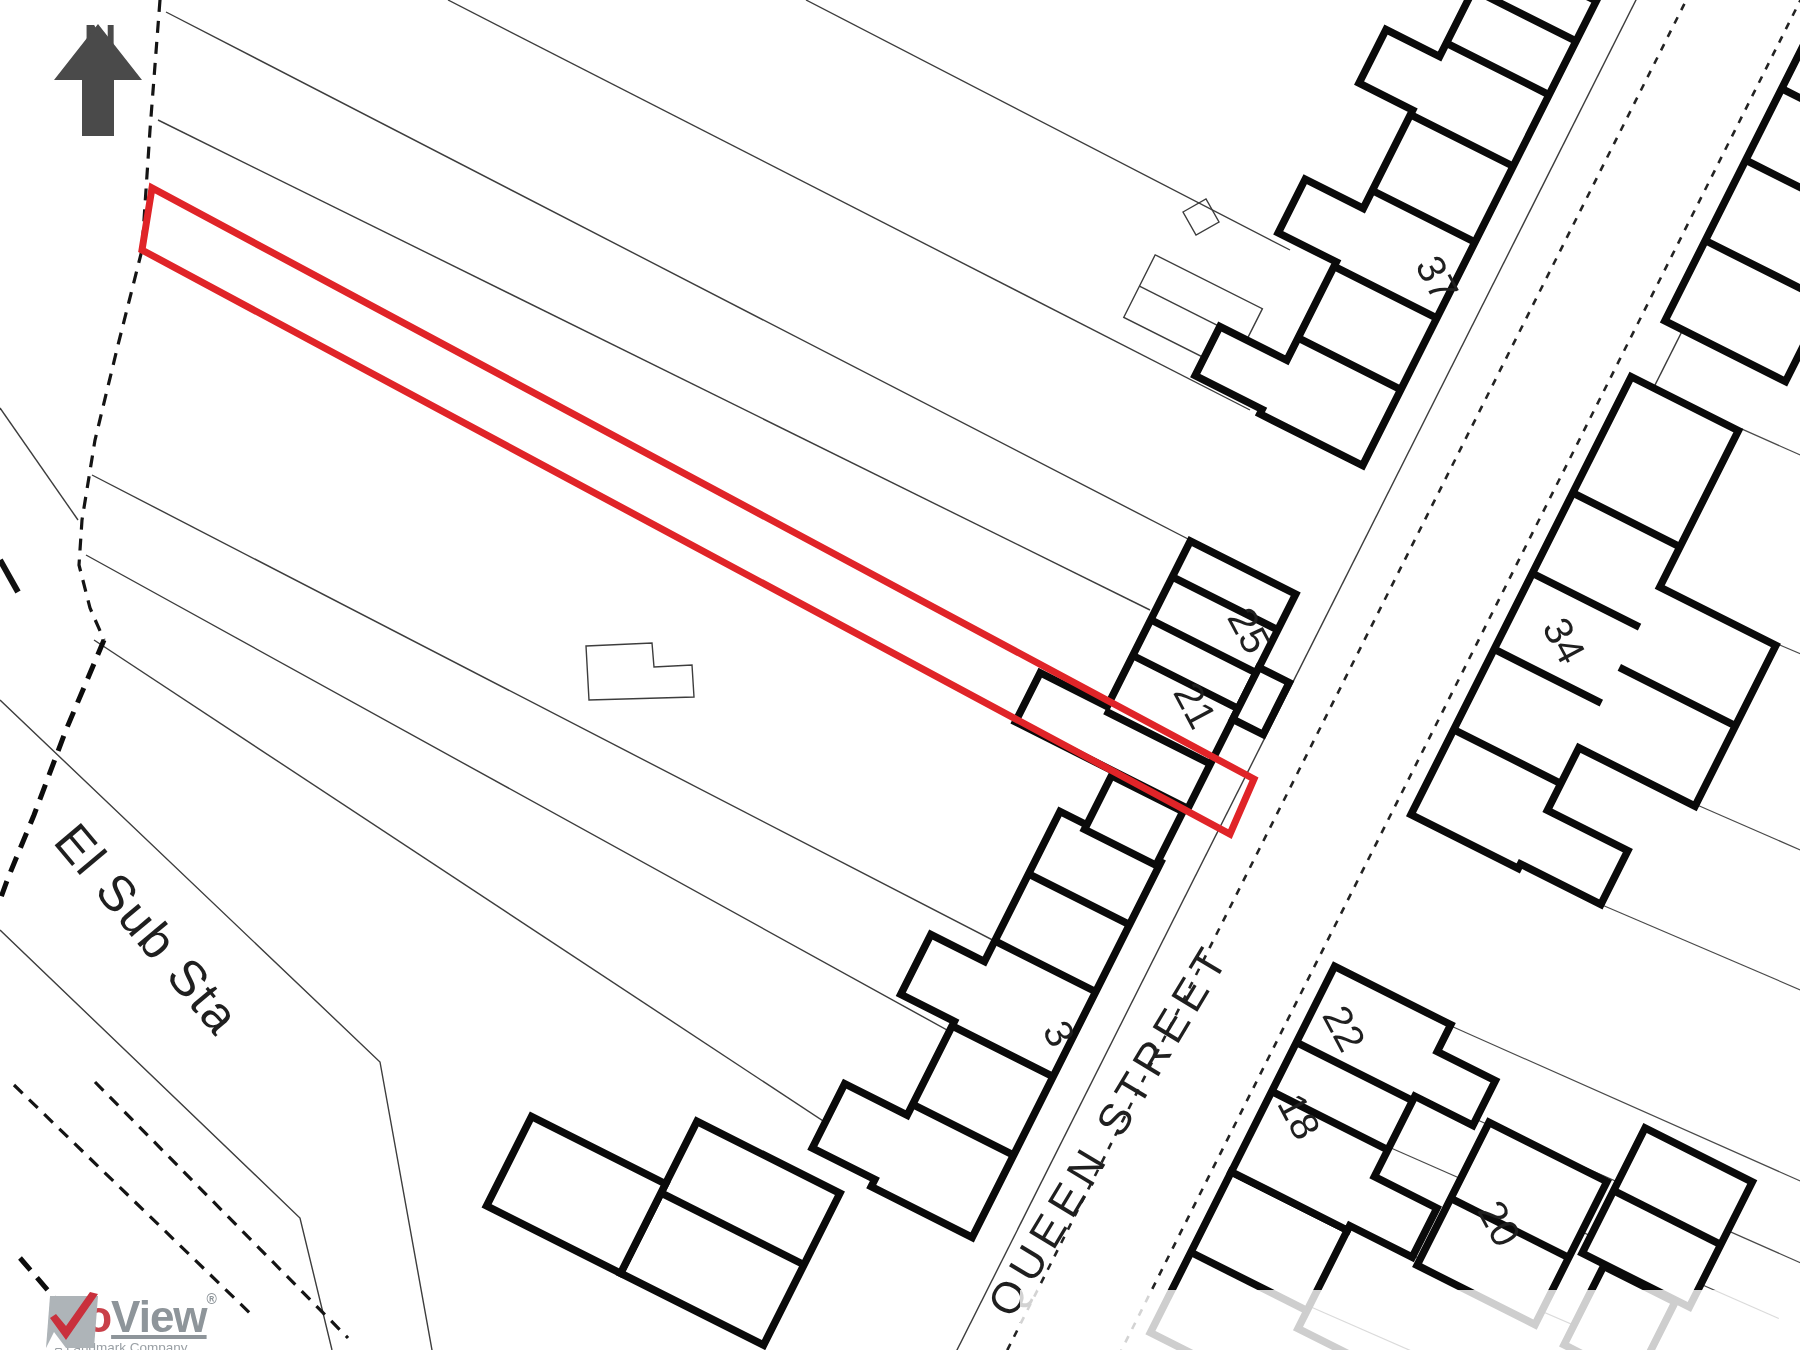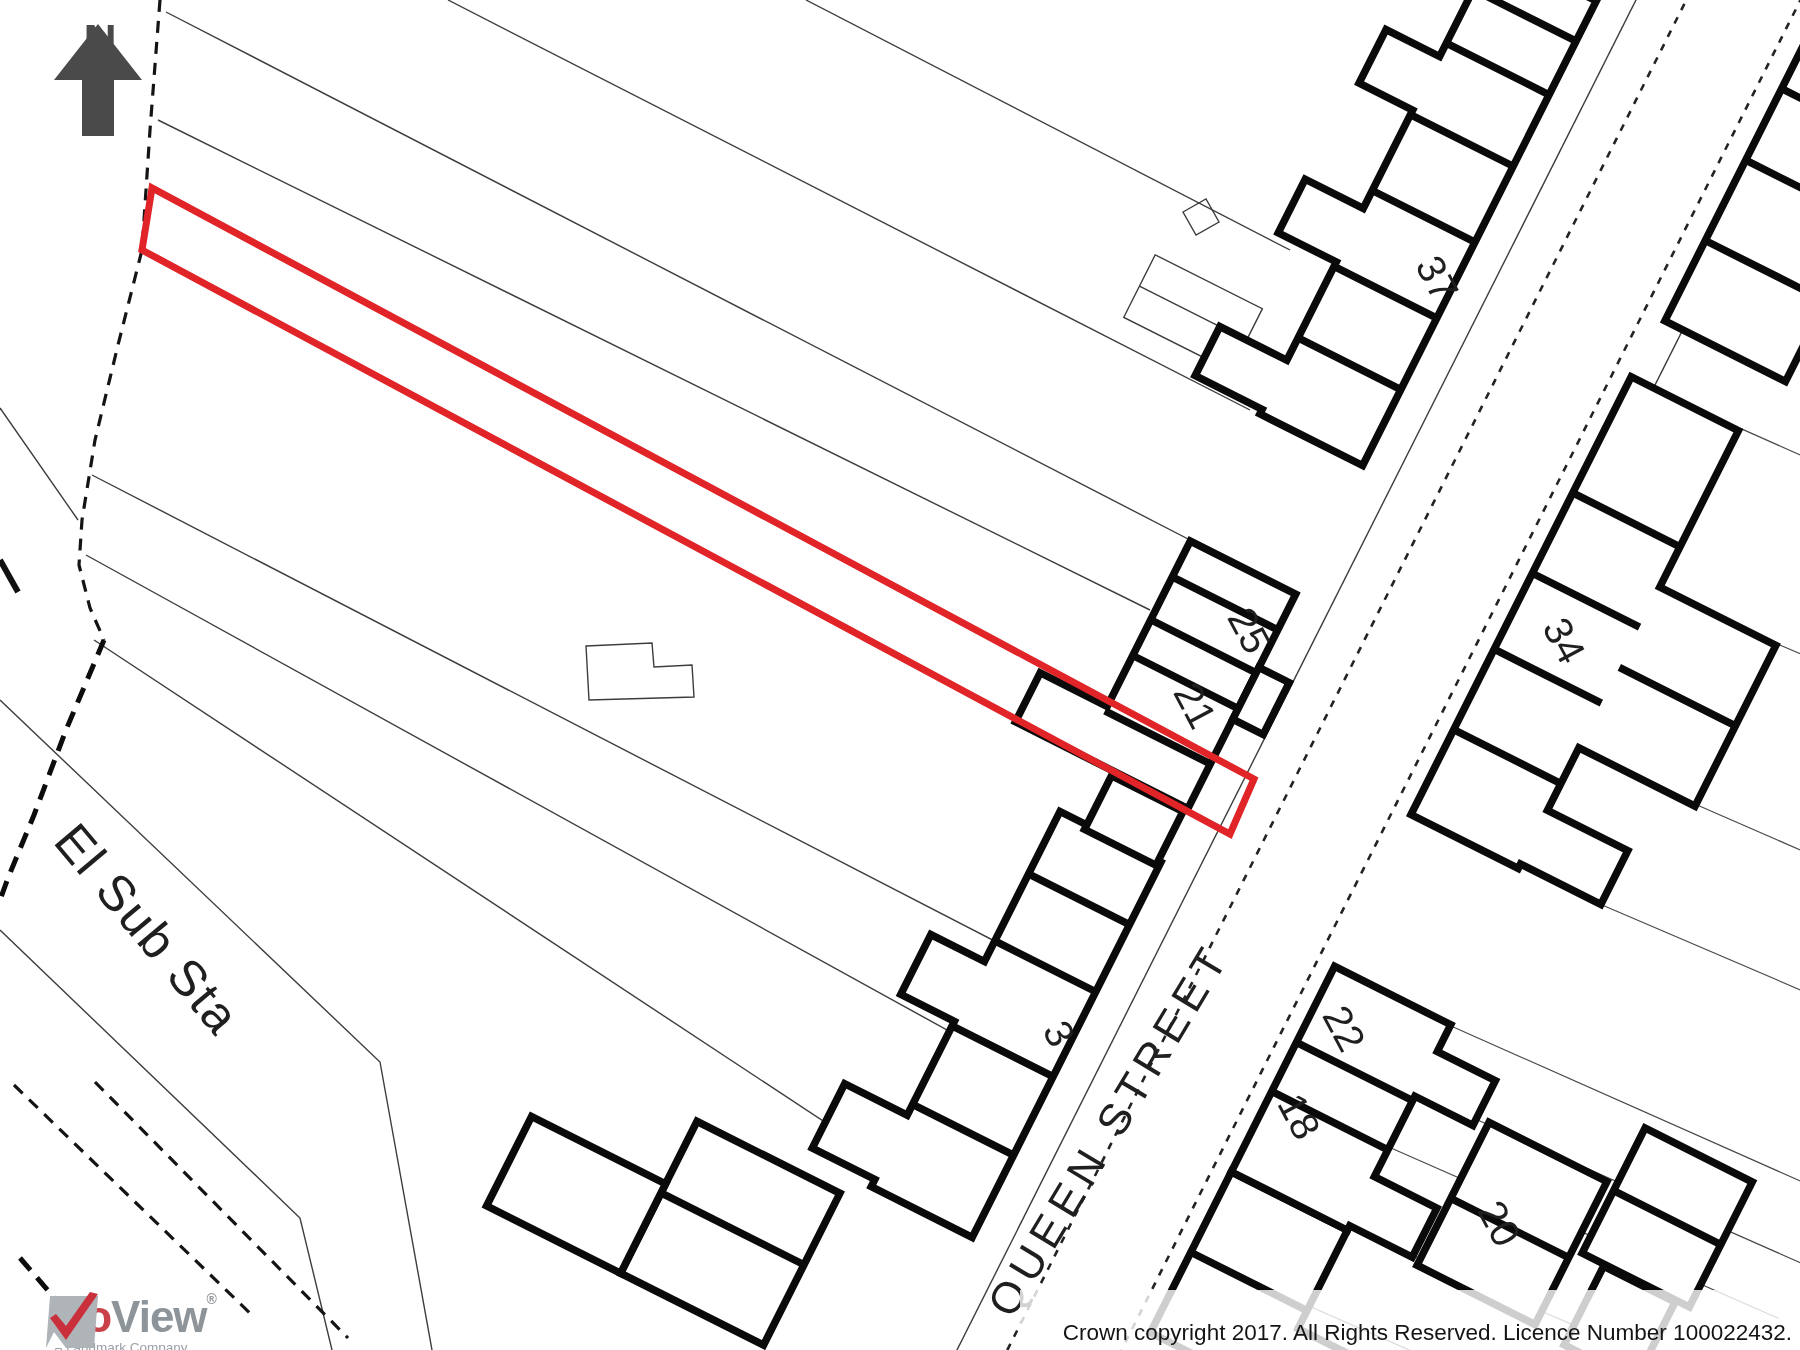--- a/index.html
+++ b/index.html
@@ -17,21 +17,21 @@
   .num{font-size:40px;}
   .copystrip{position:absolute;left:1020px;top:1290px;width:780px;height:60px;
              background:rgba(255,255,255,0.80);}
   .copytext{position:absolute;right:8px;top:1320px;font-size:22.5px;color:#141414;white-space:nowrap;}
   .north{position:absolute;left:52px;top:18px;width:100px;text-align:center;color:#4a4a4a;}
   .north .n{font-size:46px;font-weight:bold;line-height:1;margin-left:-4px;}
   .logo{position:absolute;left:44px;top:1292px;display:flex;align-items:flex-start;}
   .logo-text{margin-left:8px;line-height:1;}
   .brand{font-weight:bold;font-size:44px;letter-spacing:-1px;}
   .brand .go{color:#c94049;}
-  .brand .view{color:#8e959a;}
+  .brand .view{color:#8e959a;text-decoration:underline;}
   .brand sup{font-size:14px;color:#8e959a;vertical-align:28px;}
   .tagline{font-size:13.5px;color:#9aa0a5;margin-top:2px;margin-left:2px;}
 </style>
 </head>
 <body>
 
 <div class="stage">
 
 <svg width="1800" height="1350" viewBox="0 0 1800 1350">
 
@@ -144,21 +144,20 @@
     <text class="num" transform="translate(1287,1123) rotate(62)" text-anchor="middle">18</text>
     <text class="num" transform="translate(1487,1230) rotate(62)" text-anchor="middle">20</text>
 
     <text transform="translate(1012,1320) rotate(-59)" font-size="44" letter-spacing="7">QUEEN STREET</text>
 
     <text transform="translate(52,842) rotate(50)" font-size="50" letter-spacing="2">El Sub Sta</text>
   </g>
 </svg>
 
 <div class="copystrip"></div>
-<div class="copytext">Crown copyright 2017. All Rights Reserved. Licence Number 100022432.</div>
 
 <div class="north">
   <div class="n">N</div>
   <svg width="100" height="120" viewBox="0 0 100 120">
     <polygon points="46,6 90,62 62,62 62,118 30,118 30,62 2,62" fill="#4a4a4a"></polygon>
   </svg>
 </div>
 
 <div class="logo">
   <svg width="54" height="56" viewBox="0 0 54 56">

